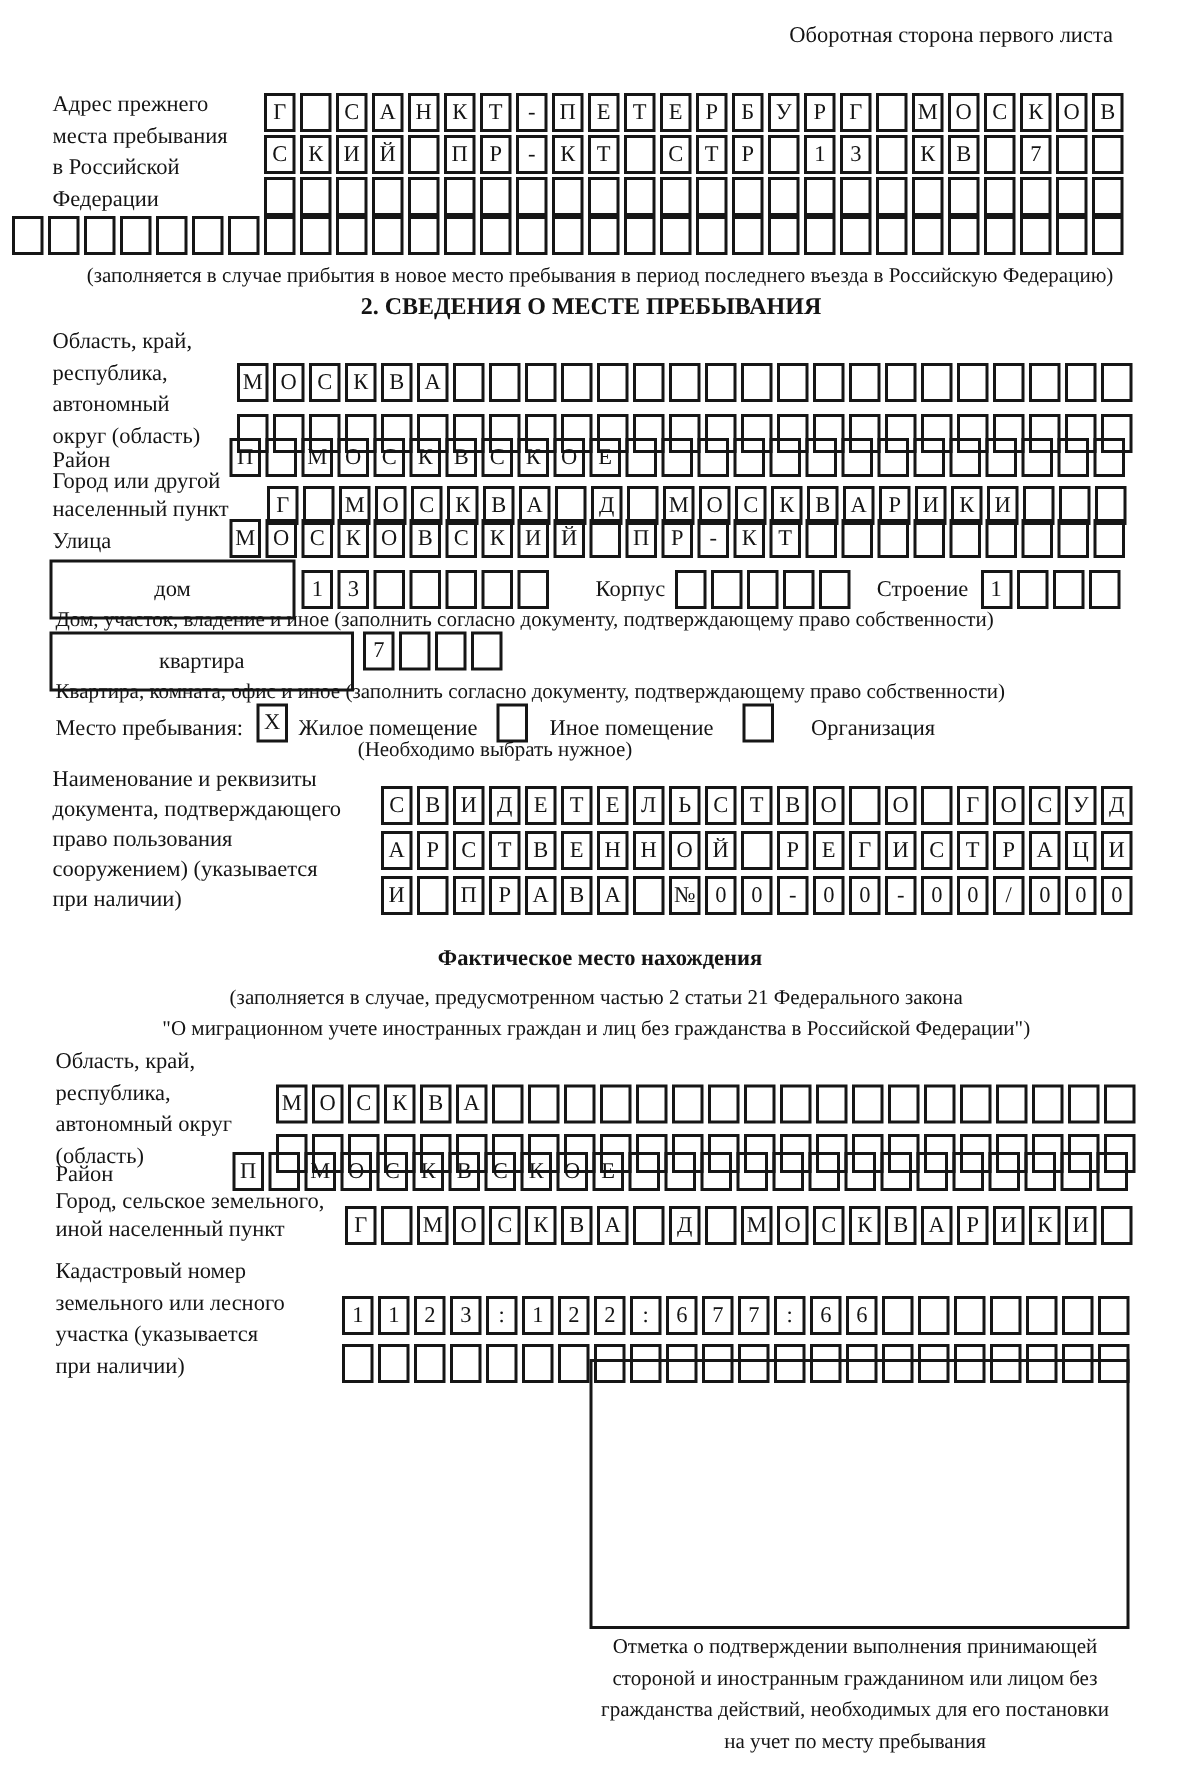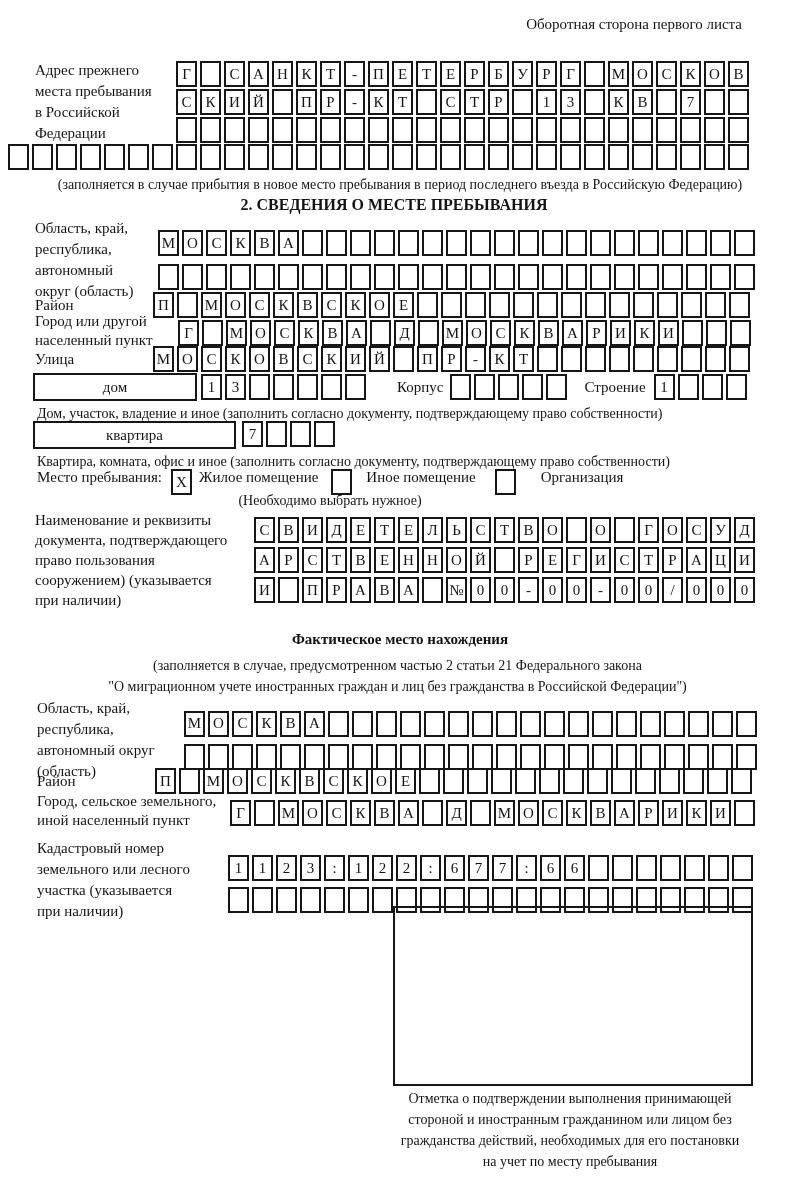--- a/index.html
+++ b/index.html
@@ -11,33 +11,33 @@
   .abs{position:absolute}
   .cells{display:flex}
   .cell{
     flex:none;box-sizing:border-box;
     width:21px;height:26px;margin-right:3px;
     border:2px solid #161616;
     display:flex;align-items:center;justify-content:center;
     font-size:15px;line-height:1;
   }
   .rowstack{display:flex;flex-direction:column}
-  .field{display:flex;align-items:center}
+  .field{display:flex;align-items:flex-end}
   .flabel{flex:none;font-size:15px;line-height:21px}
   .caption{font-size:14px;line-height:20px}
   .bold{font-weight:bold}
   .center{text-align:center}
   .widebox{
-    flex:none;box-sizing:border-box;height:28px;
+    flex:none;box-sizing:border-box;height:40px;
     border:2px solid #161616;
     display:flex;align-items:center;justify-content:center;
     font-size:15px;
   }
   .inlbl{font-size:15px;align-self:center}
-  .stay{display:flex;align-items:flex-start;font-size:15px}
+  .stay{display:flex;align-items:flex-end;font-size:15px}
 </style>
 </head>
 <body>
 
 <div class="abs" style="top:16px;left:0;width:742px;text-align:right;font-size:15px">Оборотная сторона первого листа</div>
 
 <div class="abs field" style="top:60px;left:35px">
   <div class="flabel" style="width:141px">
       <div>Адрес прежнего</div>
       <div>места пребывания</div>

